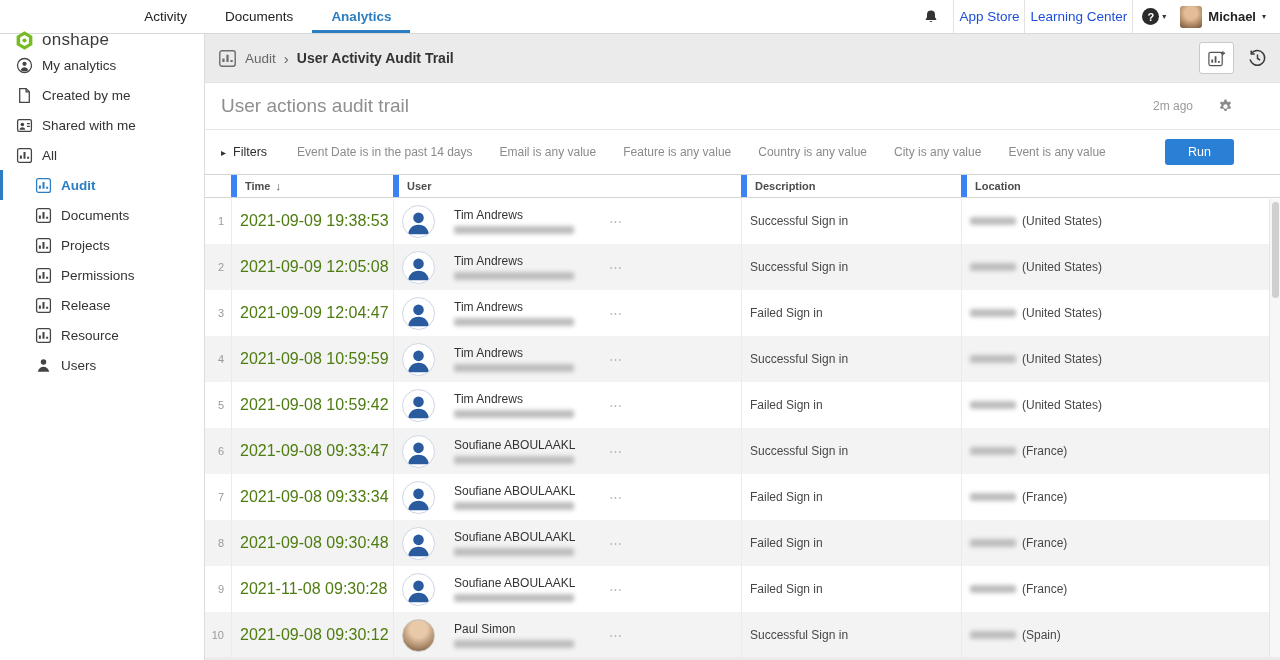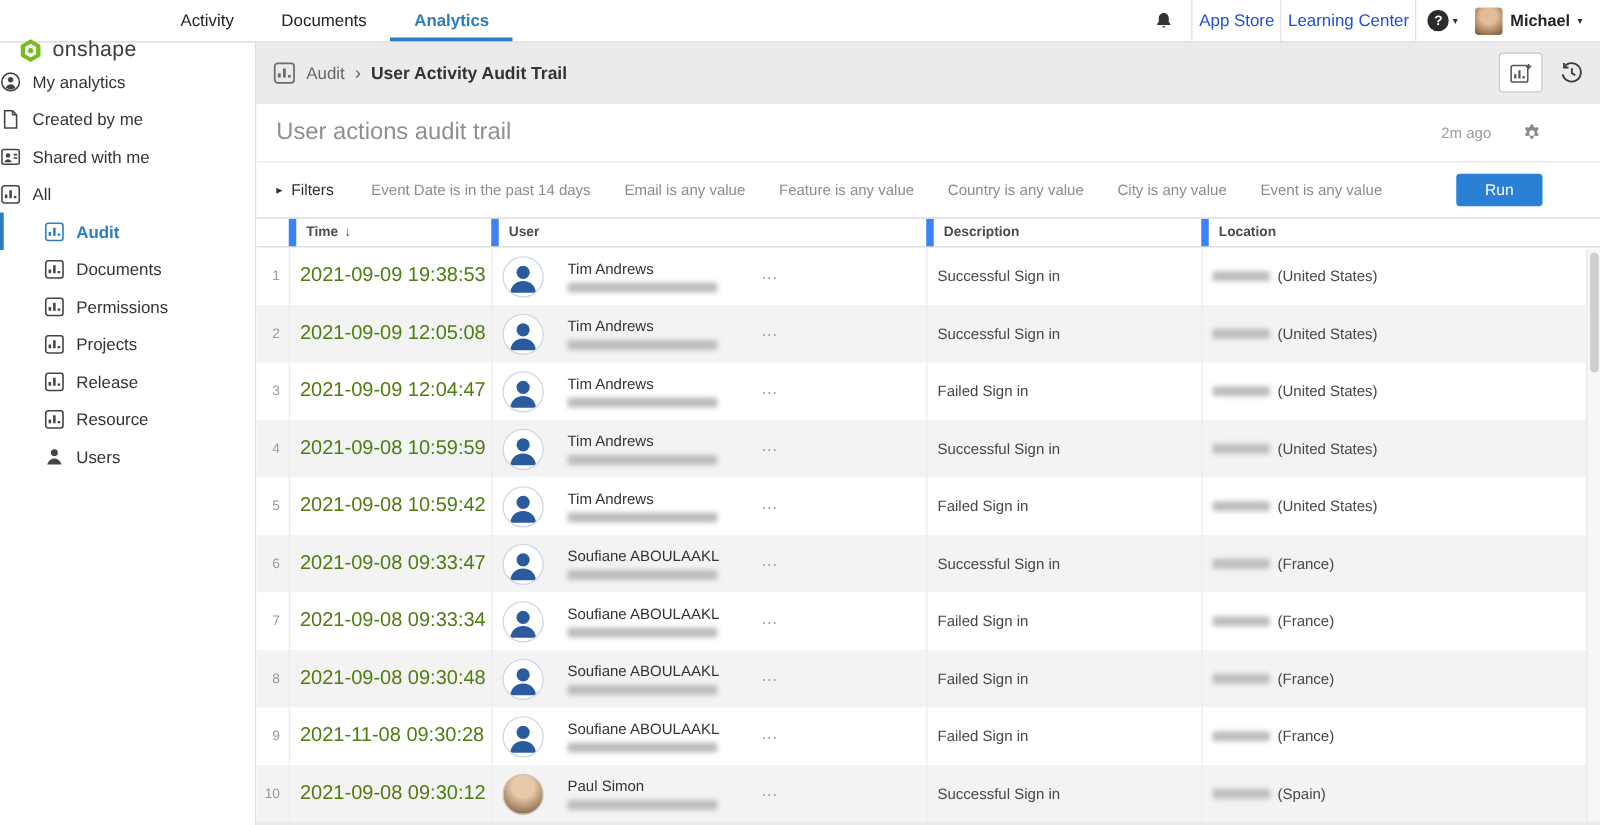--- a/index.html
+++ b/index.html
@@ -54,21 +54,21 @@
 
   
   .content { display: flex; height: 626px; }
 
   
   .sidebar {
     width: 205px; flex: none; background: #fff; border-right: 1px solid #dcdcdc;
     padding-top: 16px;
   }
   .side-item {
-    display: flex; align-items: center; gap: 9px; height: 30px; padding-left: 0;
+    display: flex; align-items: center; gap: 9px; height: 30px; padding-left: 16px;
     font-size: 13.5px; color: #333; cursor: pointer; position: relative;
   }
   .side-item.indent { padding-left: 35px; }
   .side-item.active { color: var(--accent); font-weight: bold; }
   .side-item.active::before {
     content: ""; position: absolute; left: 0; top: 0; bottom: 0; width: 3px; background: var(--accent);
   }
   .s-icon { width: 17px; height: 17px; flex: none; color: #444; display: inline-flex; }
   .side-item.active .s-icon { color: var(--accent); }
   .s-icon svg { width: 100%; height: 100%; }
@@ -263,30 +263,30 @@
         </span>
         <span class="s-label">Documents</span>
       </div>
       <div class="side-item indent">
         <span class="s-icon">
           <svg viewBox="0 0 16 16" fill="none" stroke="currentColor" stroke-width="1.2">
             <rect x="1.5" y="1.5" width="13" height="13" rx="1.8"></rect>
             <path d="M4.6 11V8M8 11V4.8M11.4 11V9.2" stroke-width="1.9"></path>
           </svg>
         </span>
-        <span class="s-label">Permissions</span>
+        <span class="s-label">Projects</span>
       </div>
       <div class="side-item indent">
         <span class="s-icon">
           <svg viewBox="0 0 16 16" fill="none" stroke="currentColor" stroke-width="1.2">
             <rect x="1.5" y="1.5" width="13" height="13" rx="1.8"></rect>
             <path d="M4.6 11V8M8 11V4.8M11.4 11V9.2" stroke-width="1.9"></path>
           </svg>
         </span>
-        <span class="s-label">Projects</span>
+        <span class="s-label">Permissions</span>
       </div>
       <div class="side-item indent">
         <span class="s-icon">
           <svg viewBox="0 0 16 16" fill="none" stroke="currentColor" stroke-width="1.2">
             <rect x="1.5" y="1.5" width="13" height="13" rx="1.8"></rect>
             <path d="M4.6 11V8M8 11V4.8M11.4 11V9.2" stroke-width="1.9"></path>
           </svg>
         </span>
         <span class="s-label">Release</span>
       </div>

